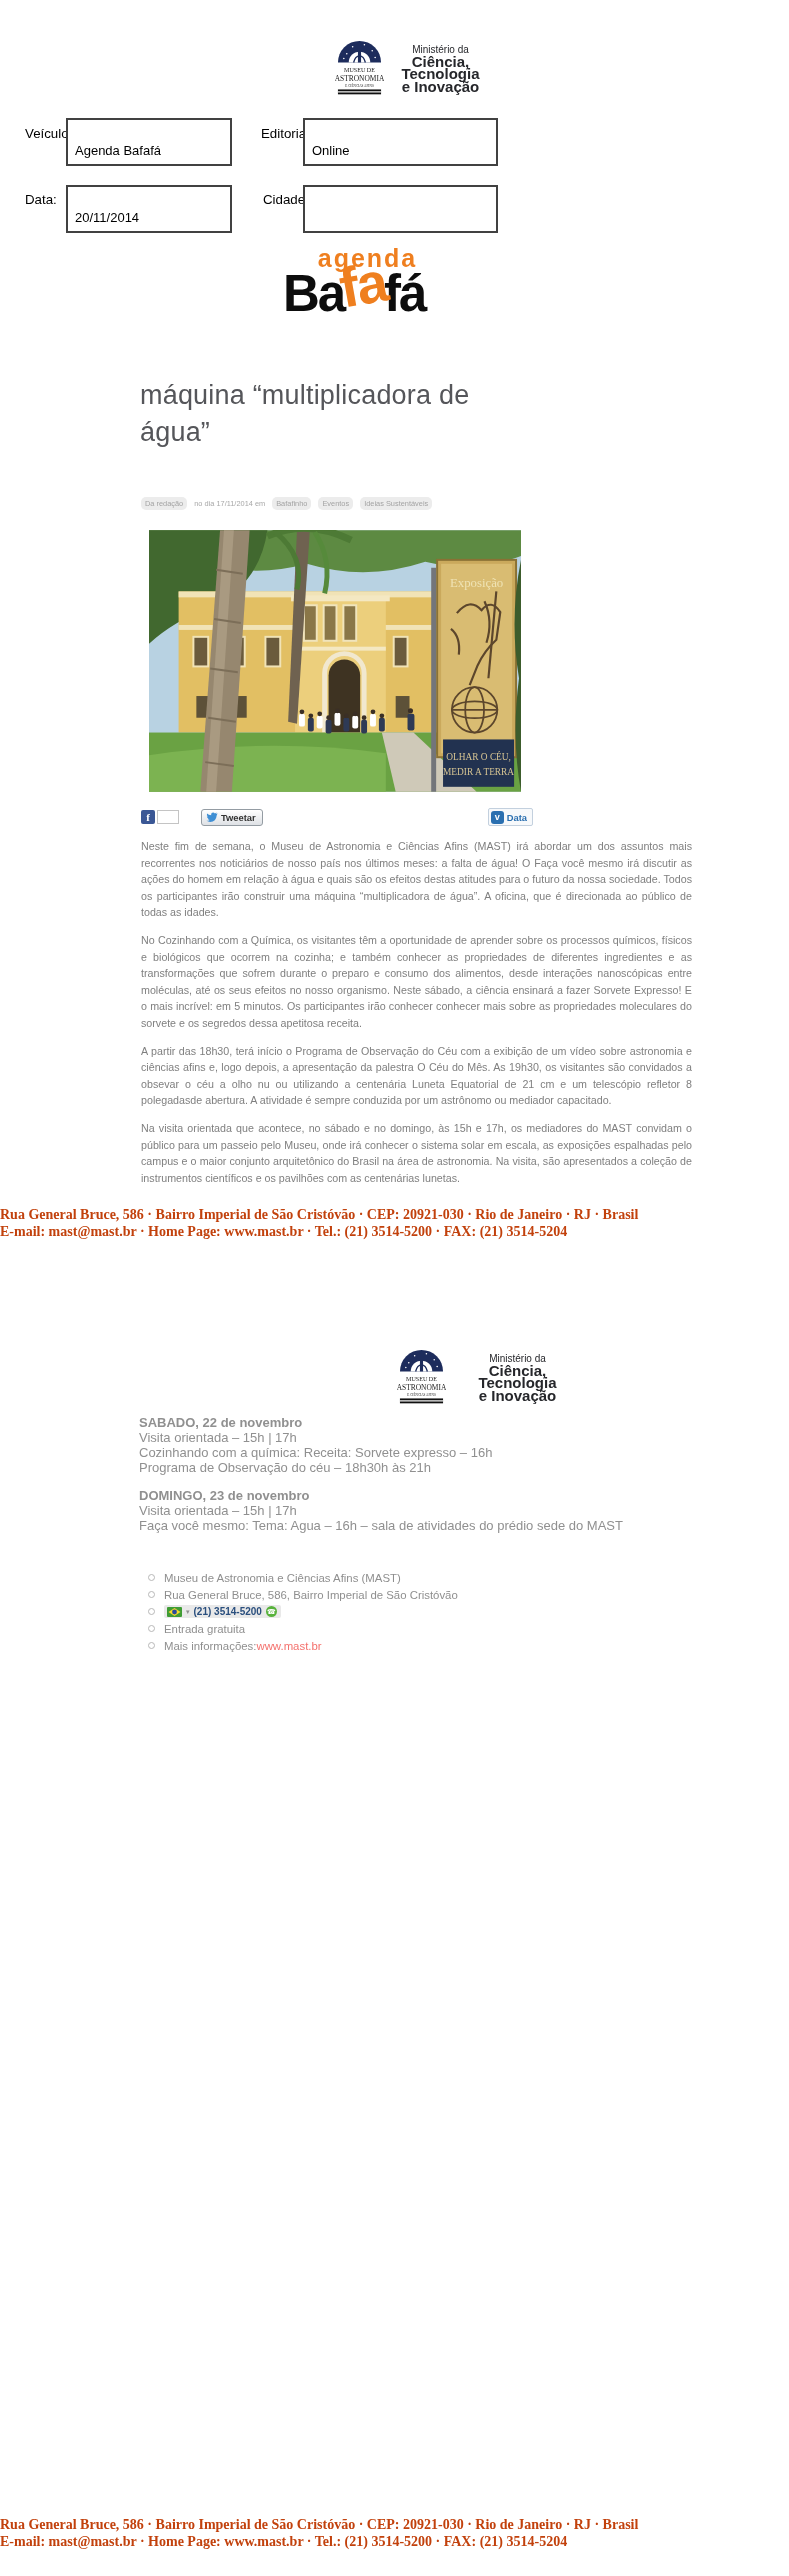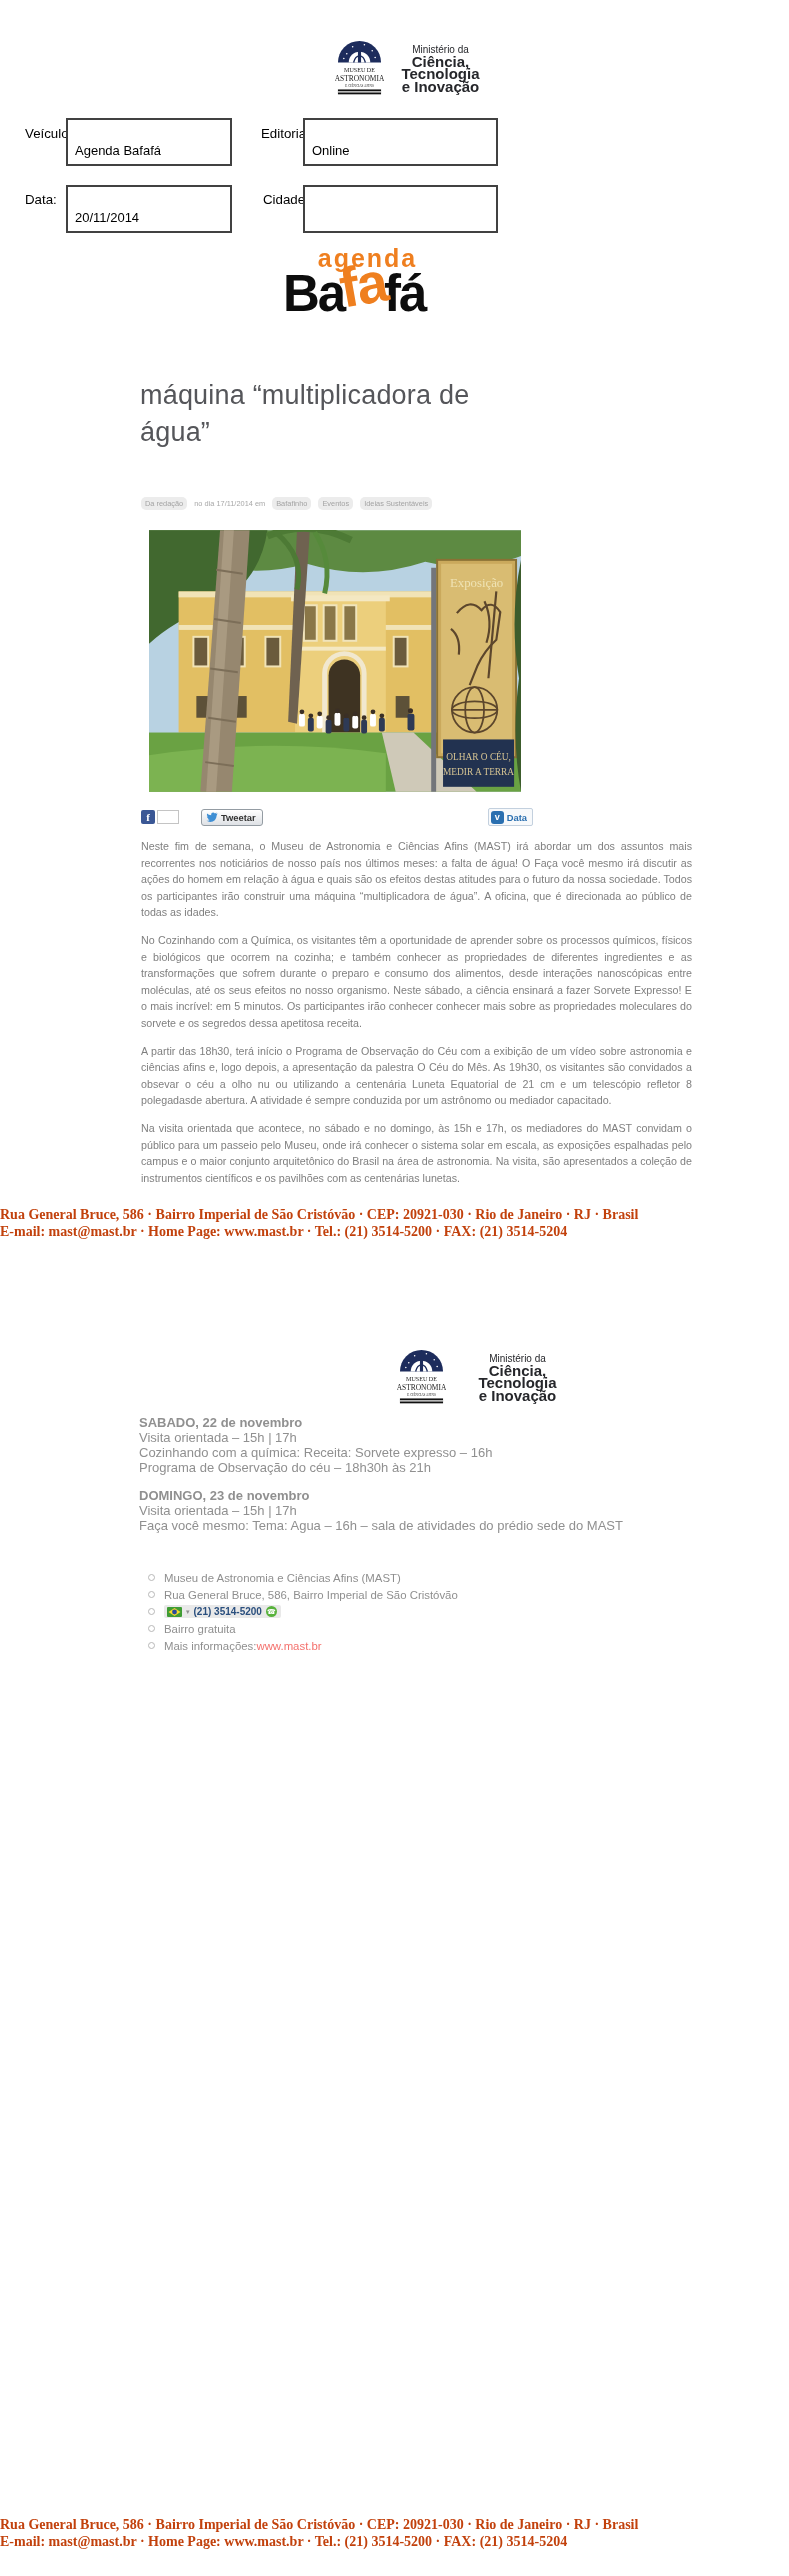--- a/index.html
+++ b/index.html
@@ -311,21 +311,21 @@
         <polygon points="7.5,1 13.5,5 7.5,9 1.5,5" fill="#f8d92c"></polygon>
         <circle cx="7.5" cy="5" r="2.4" fill="#2a4b9b"></circle>
       </svg>
       <span class="caret">▾</span>
       <span class="num">(21) 3514-5200</span>
       <span class="phone-ico">☎</span>
     </span>
   </div>
   <div class="row">
     <span class="bullet"></span>
-    <span>Bairro gratuita</span>
+    <span>Entrada gratuita</span>
   </div>
   <div class="row">
     <span class="bullet"></span>
     <span>Mais informações: </span>
     <span class="mast-link">www.mast.br</span>
   </div>
 </div>
 
 <div class="abs addr-footer" style="top:2516px;">
   <div>Rua General Bruce, 586 · Bairro Imperial de São Cristóvão · CEP: 20921-030 · Rio de Janeiro · RJ · Brasil</div>

